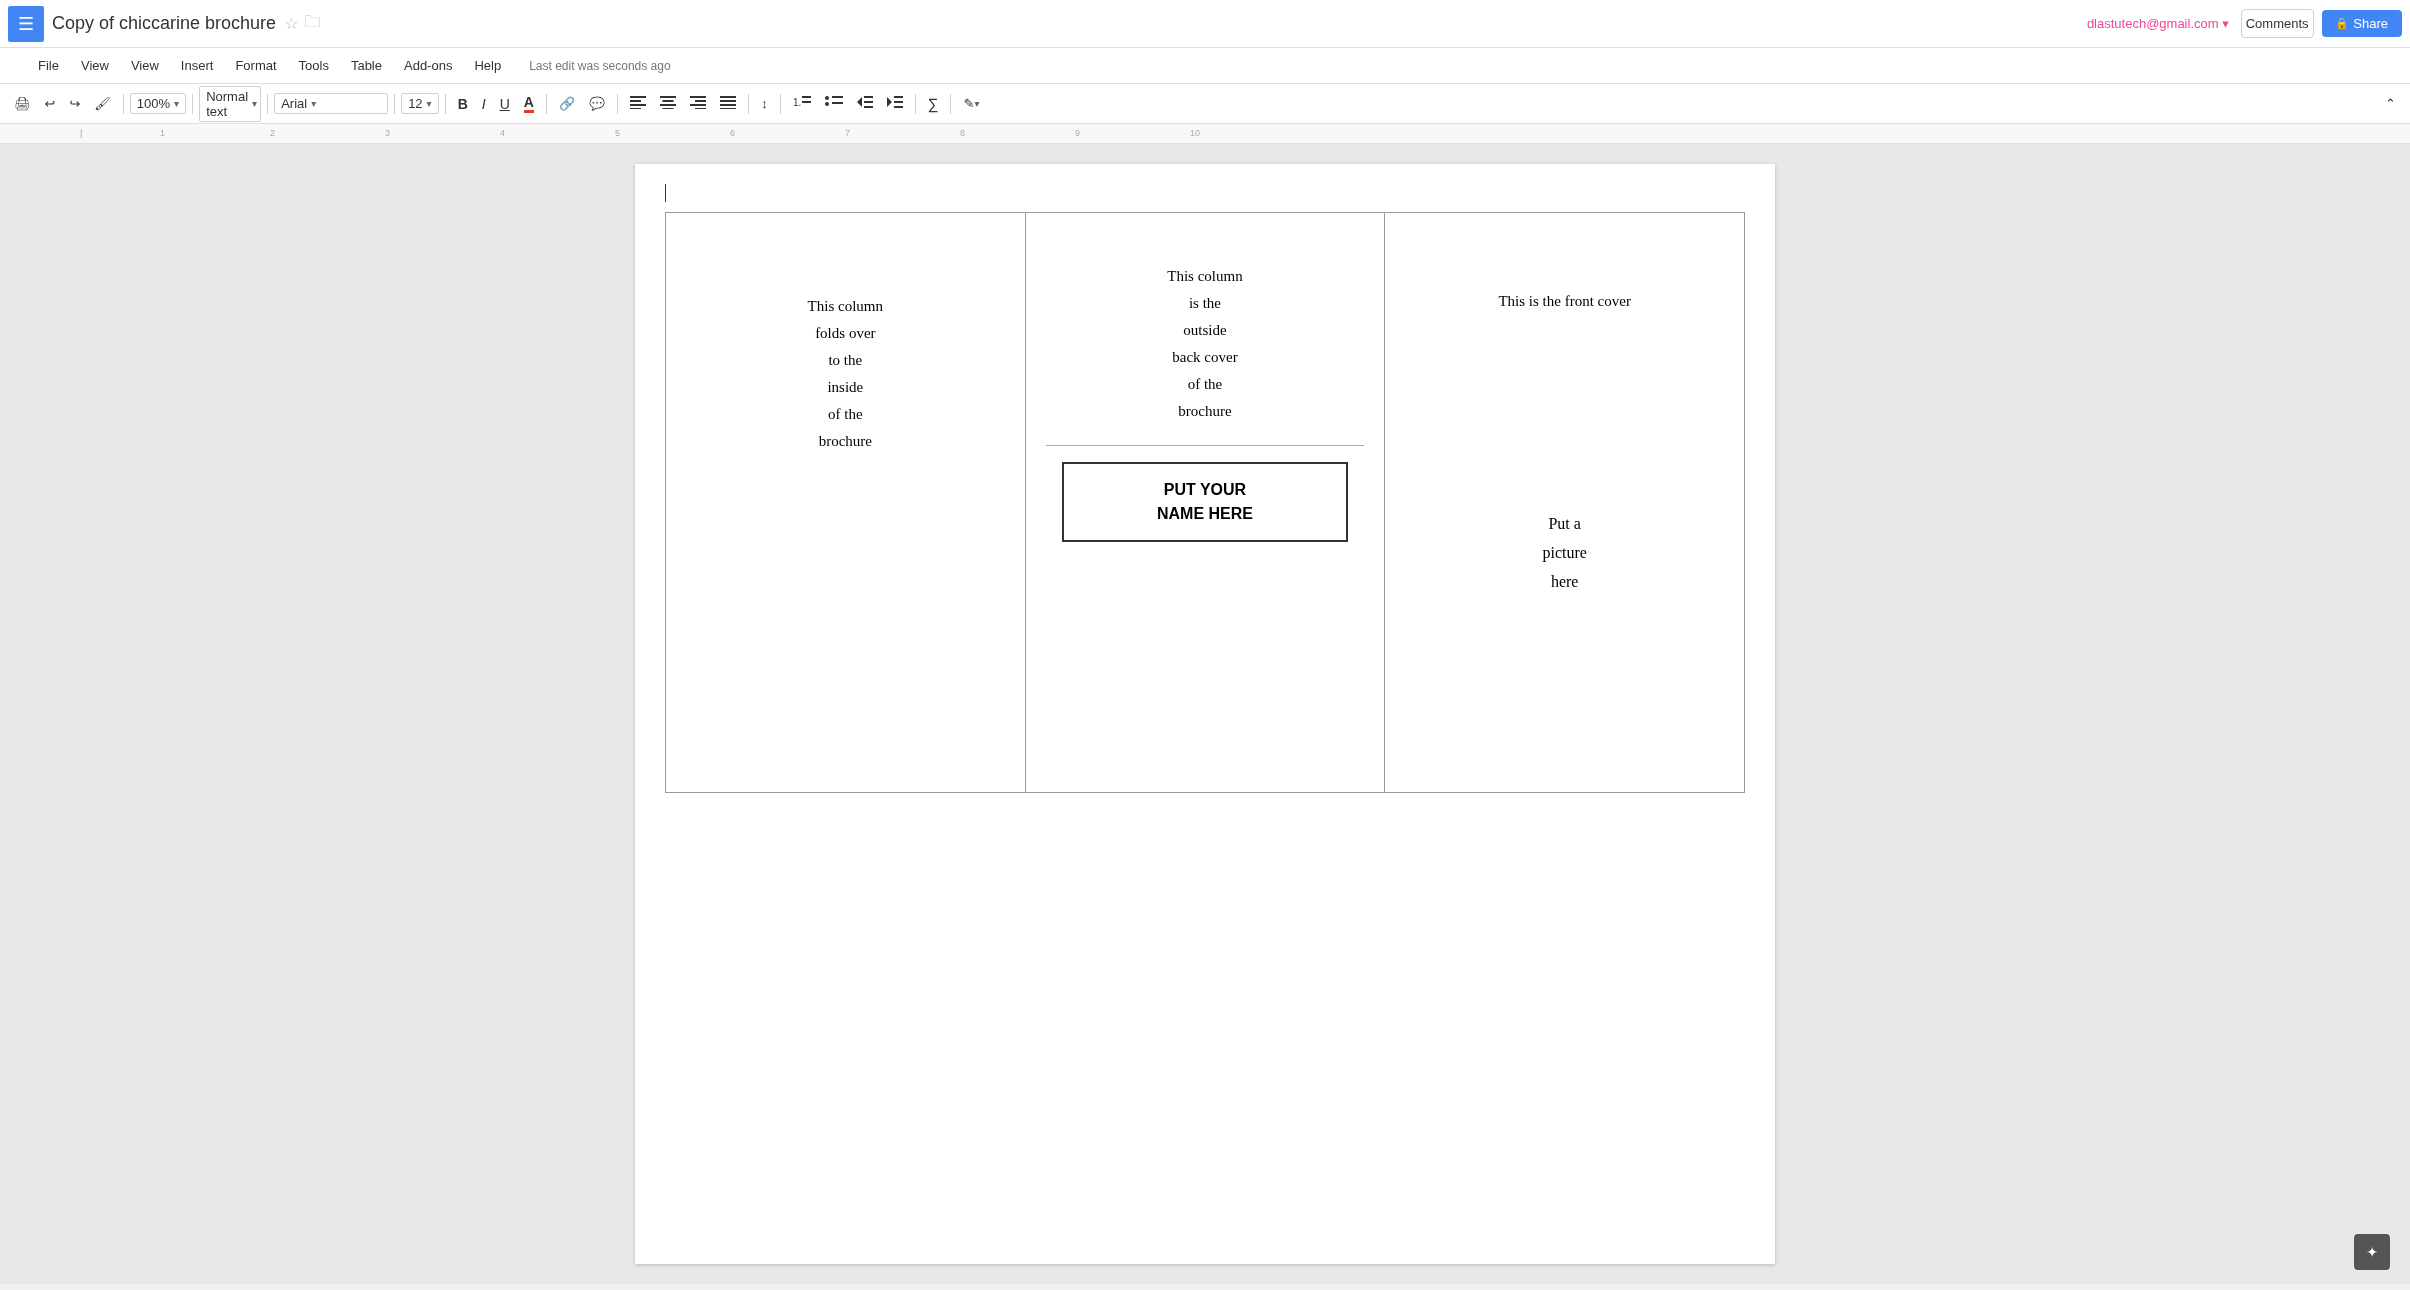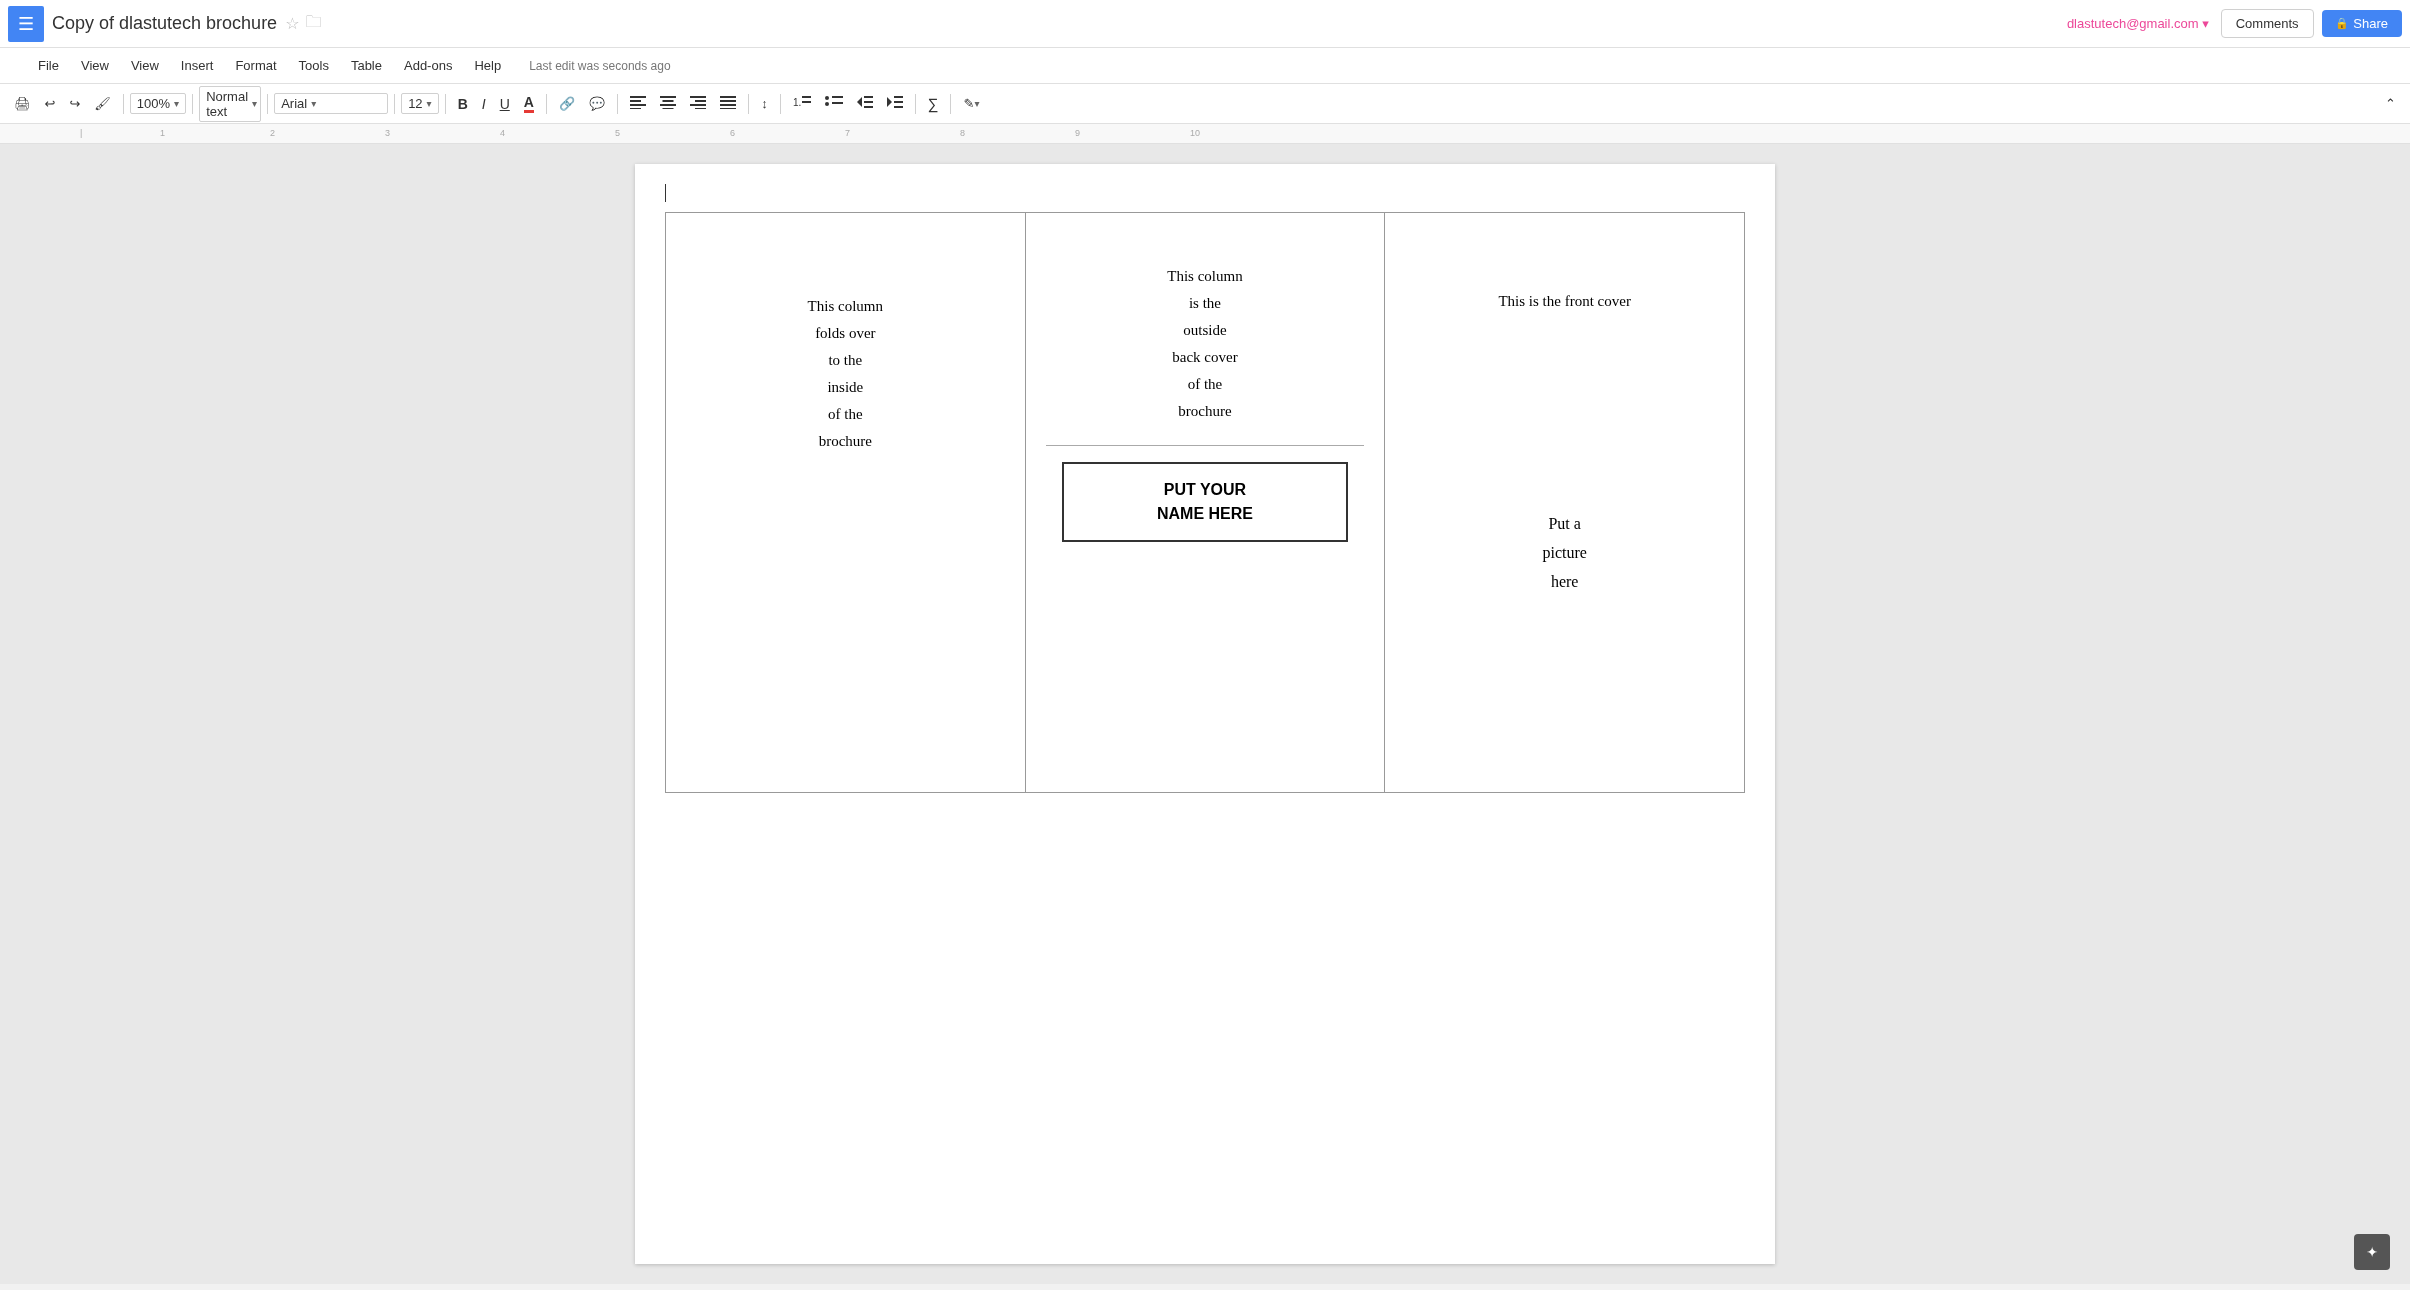--- a/index.html
+++ b/index.html
@@ -25,21 +25,21 @@
     .hamburger-icon { color: #fff; font-size: 18px; line-height: 1; }
     #doc-title-area { display: flex; align-items: center; flex: 1; }
     #doc-title { font-size: 18px; color: #333; margin-right: 8px; }
     #star-icon { color: #bbb; font-size: 16px; margin-right: 6px; cursor: pointer; }
     #folder-icon { color: #bbb; font-size: 16px; cursor: pointer; }
     #user-account { font-size: 13px; color: #ec4899; margin-right: 12px; cursor: pointer; }
     #comments-btn {
       background: #fff;
       border: 1px solid #d0d0d0;
       border-radius: 4px;
-      padding: 6px 14px;
+      padding: 6px 4px;
       font-size: 13px;
       cursor: pointer;
       margin-right: 8px;
       color: #333;
     }
     #share-btn {
       background: #4285f4;
       border: none;
       border-radius: 4px;
       padding: 6px 14px;
@@ -217,21 +217,21 @@
     .chevron-down-icon { font-size: 14px; }
   </style>
 </head>
 <body>
 
 <div id="top-bar">
   <button id="app-menu-btn">
     <span class="hamburger-icon">☰</span>
   </button>
   <div id="doc-title-area">
-    <span id="doc-title">Copy of dlastutech brochure</span>
+    <span id="doc-title">Copy of chiccarine brochure</span>
     <span id="star-icon">☆</span>
     <span id="folder-icon">🗀</span>
   </div>
   <span id="user-account">
     <span>dlastutech@gmail.com</span>
     <span>▾</span>
   </span>
   <button id="comments-btn">Comments</button>
   <button id="share-btn">
     <span id="lock-icon">🔒</span>

